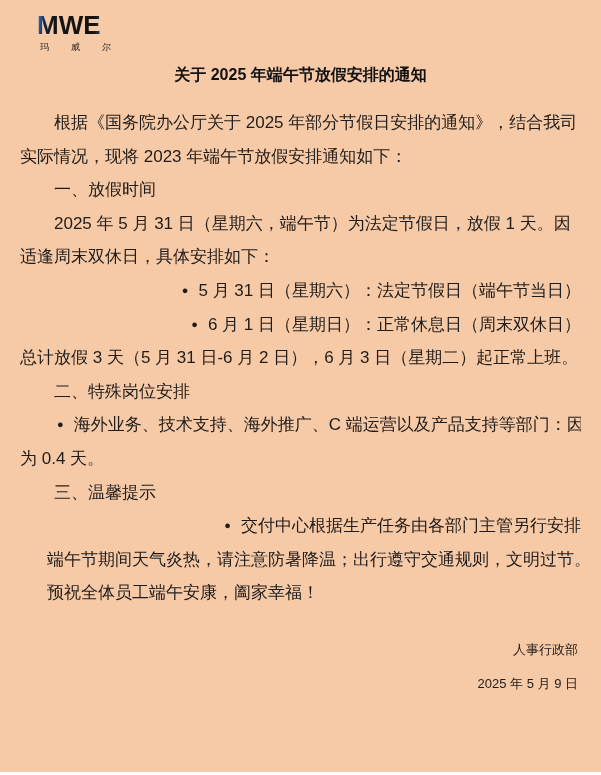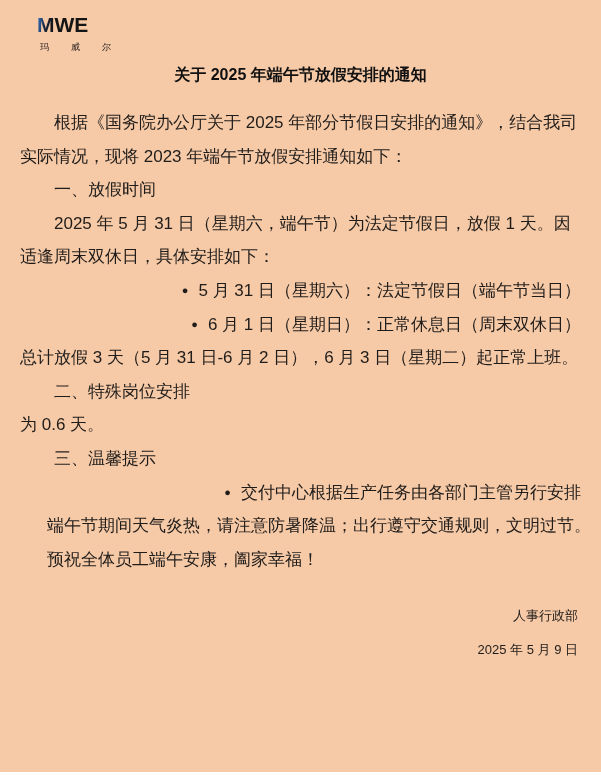--- a/index.html
+++ b/index.html
@@ -12,21 +12,21 @@
   }
   .page {
     position: relative;
     width: 601px;
     height: 775px;
     padding: 10px 20px 0 20px;
   }
   
   .logo { margin-left: 17px; width: 90px; }
   .logo-text {
-    font-size: 21px;
+    font-size: 26px;
     font-weight: 800;
     letter-spacing: 0px;
     line-height: 30px;
     color: #141414;
   }
   @supports ((-webkit-background-clip: text) or (background-clip: text)) {
     .logo-text {
       background: linear-gradient(97deg, #3d7fd9 0%, #17283f 10%, #141414 20%, #141414 64%, #6fb0ec 86%, #bcdcf8 100%);
       -webkit-background-clip: text;
       background-clip: text;
@@ -100,21 +100,22 @@
     <p class="line indent">一、放假时间</p>
     <p class="line indent">2025 年 5 月 31 日（星期六，端午节）为法定节假日，放假 1 天。因</p>
     <p class="line flush">适逢周末双休日，具体安排如下：</p>
 
     <p class="line bullet"><span class="marker">●</span><span>5 月 31 日（星期六）：法定节假日（端午节当日）</span></p>
     <p class="line bullet"><span class="marker">●</span><span>6 月 1 日（星期日）：正常休息日（周末双休日）</span></p>
 
     <p class="line flush">总计放假 3 天（5 月 31 日-6 月 2 日），6 月 3 日（星期二）起正常上班。</p>
 
     <p class="line indent">二、特殊岗位安排</p>
-    <p class="line flush">为 0.6 天。</p>
+    <p class="line bullet"><span class="marker">●</span><span>海外业务、技术支持、海外推广、C 端运营以及产品支持等部门：因</span></p>
+    <p class="line flush">为 0.4 天。</p>
     <p class="line indent">三、温馨提示</p>
 
     <p class="line bullet"><span class="marker">●</span><span>交付中心根据生产任务由各部门主管另行安排</span></p>
     <p class="line indent-sm">端午节期间天气炎热，请注意防暑降温；出行遵守交通规则，文明过节。</p>
     <p class="line indent-sm">预祝全体员工端午安康，阖家幸福！</p>
   </main>
 
   <footer class="sig">
     <p class="line right">人事行政部</p>
     <p class="line right">2025 年 5 月 9 日</p>

